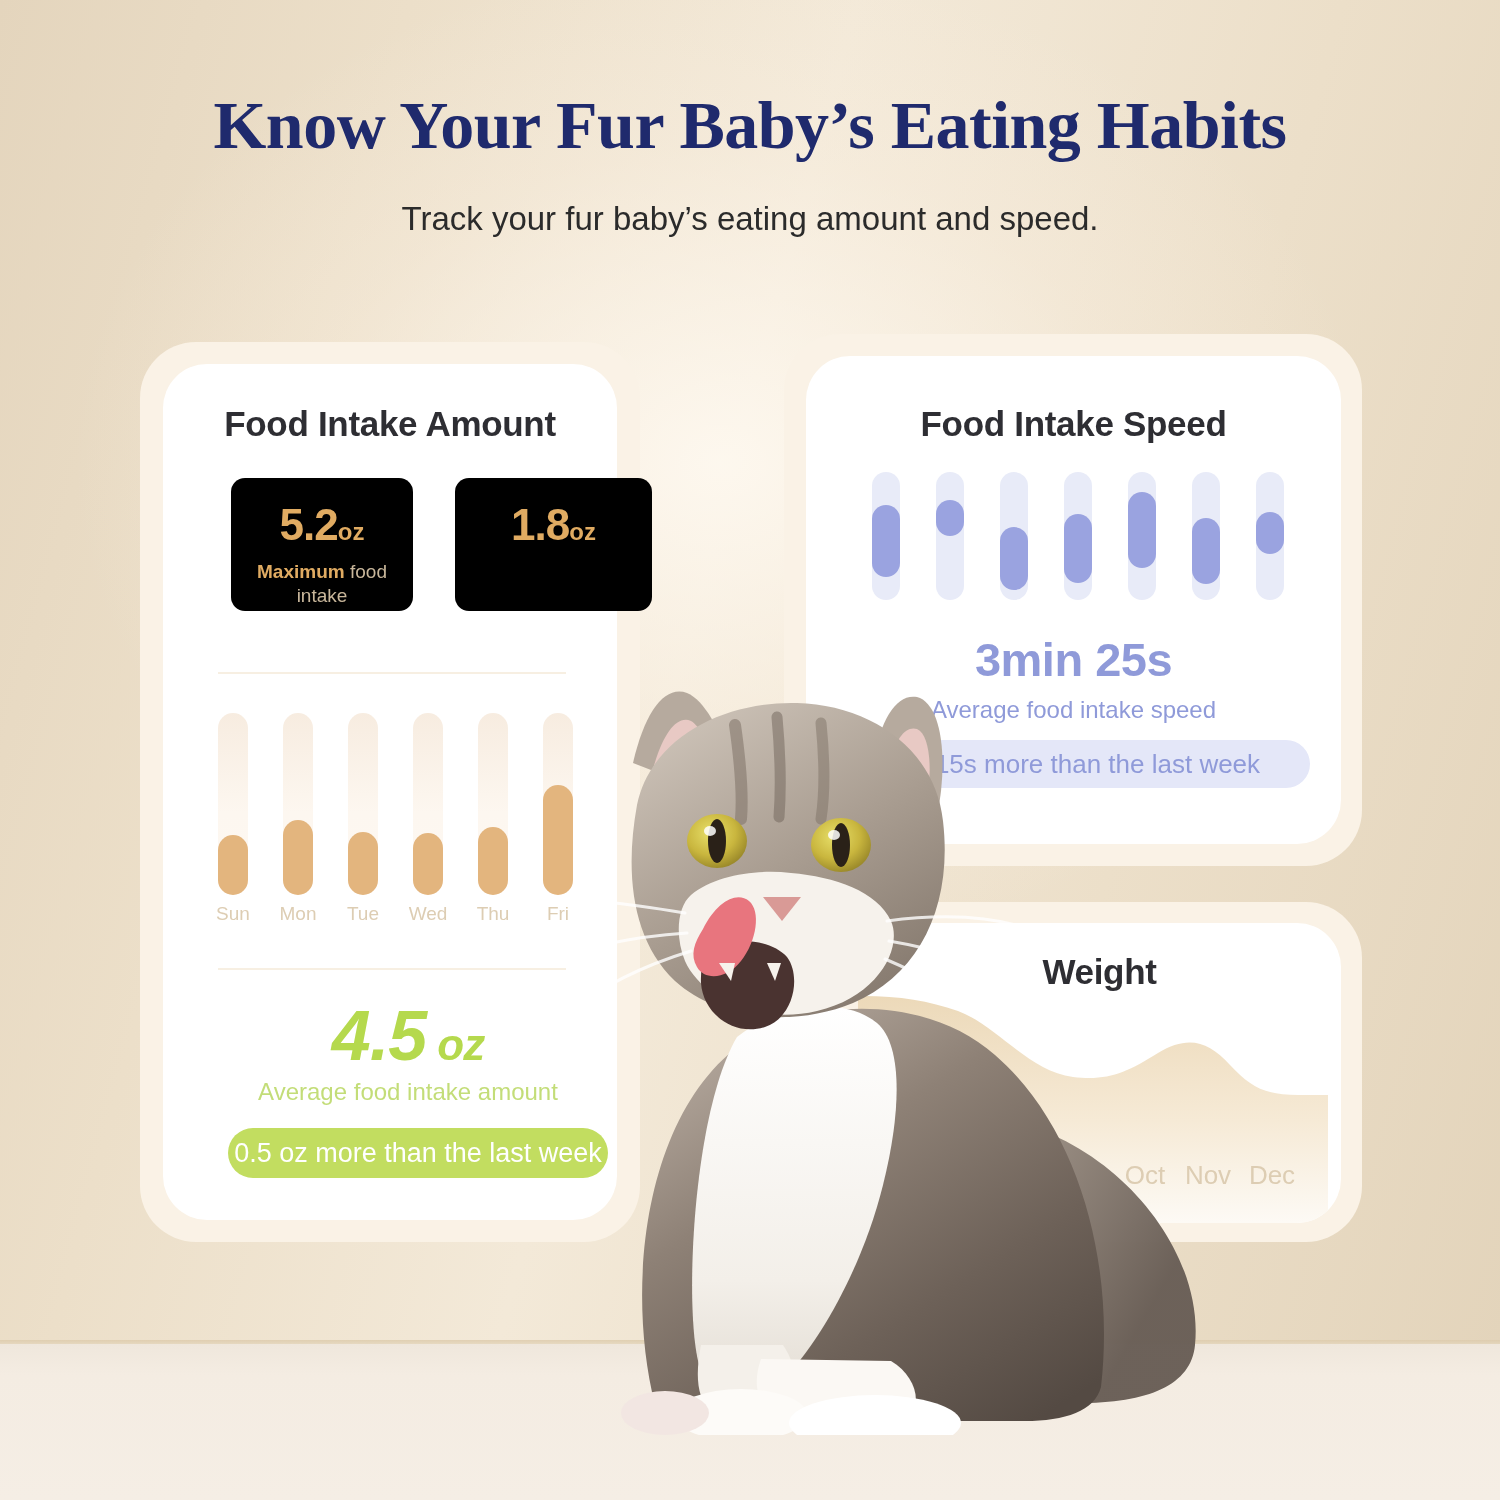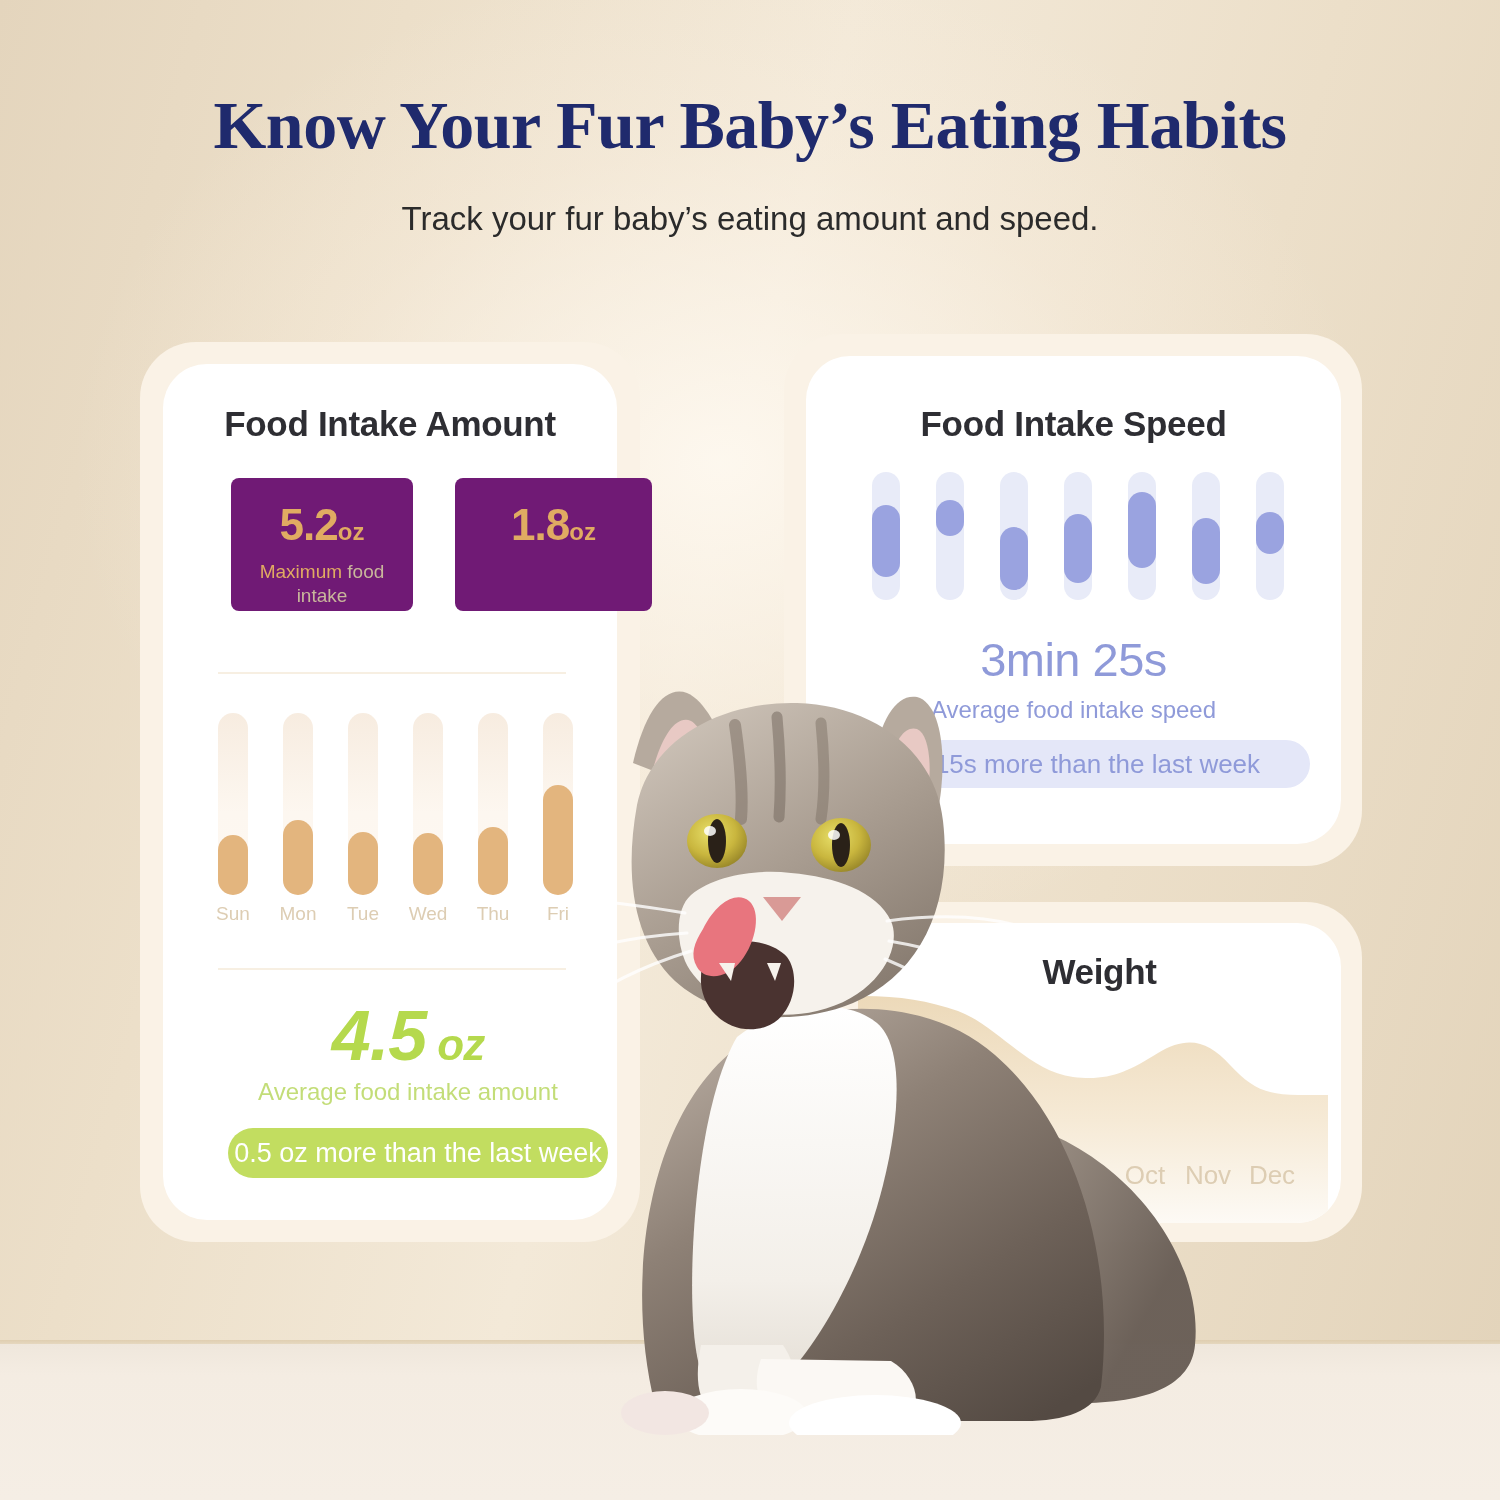--- a/index.html
+++ b/index.html
@@ -50,35 +50,35 @@
   
   #frame-weight{left:838px;top:902px;width:524px;height:340px;}
   #card-weight{left:858px;top:923px;width:483px;height:300px;}
 
   .card-title{
     position:absolute;left:0;width:100%;text-align:center;
     font-size:35px;font-weight:bold;color:#2e2e33;letter-spacing:-0.3px;
   }
 
   
-  .statbox{position:absolute;background:#701a75;border-radius:8px;}
+  .statbox{position:absolute;background:#000000;border-radius:14px;}
   #statbox-max{left:231px;top:478px;width:182px;height:133px;}
   #statbox-min{left:455px;top:478px;width:197px;height:133px;}
   .stat-value{
     position:absolute;left:0;top:22px;width:100%;text-align:center;
     font-size:44px;font-weight:bold;color:#e0ab62;letter-spacing:-1px;
     white-space:nowrap;
   }
   .stat-value .unit{font-size:24px;font-weight:bold;letter-spacing:0;}
   .stat-label{
     position:absolute;left:0;top:82px;width:100%;text-align:center;
     font-size:19px;color:#c9b79b;line-height:1.25;padding:0 10px;
     box-sizing:border-box;
   }
-  .stat-label b{color:#e0ab62;font-weight:normal;margin-top:44px;}
+  .stat-label b{color:#e0ab62;font-weight:bold;margin-top:44px;}
 
   .divider{position:absolute;height:2px;background:#f7efe2;}
   #divider-1{left:218px;top:672px;width:348px;}
   #divider-2{left:218px;top:968px;width:348px;}
 
   
   #amount-chart{position:absolute;left:218px;top:713px;width:380px;height:220px;}
   .amount-bar-wrap{position:absolute;width:30px;}
   .amount-track{
     position:absolute;left:0;top:0;width:30px;height:182px;border-radius:15px;
@@ -117,21 +117,21 @@
   .speed-track{
     position:absolute;left:0;top:0;width:28px;height:128px;border-radius:14px;
     background:#e8ebf8;
   }
   .speed-fill{
     position:absolute;left:0;width:28px;border-radius:14px;background:#9aa3e0;
   }
 
   #speed-value{
     position:absolute;left:806px;top:632px;width:535px;text-align:center;
-    font-size:47px;font-weight:normal;color:#8f9ad9;letter-spacing:-0.5px;white-space:nowrap;
+    font-size:47px;font-weight:bold;color:#8f9ad9;letter-spacing:-0.5px;white-space:nowrap;
   }
   #speed-label{
     position:absolute;left:806px;top:696px;width:535px;text-align:center;
     font-size:24px;color:#8f9ad9;white-space:nowrap;
   }
   #speed-pill{
     position:absolute;left:885px;top:740px;width:425px;height:48px;
     background:#e4e7f8;border-radius:24px;
   }
   #speed-pill span{

